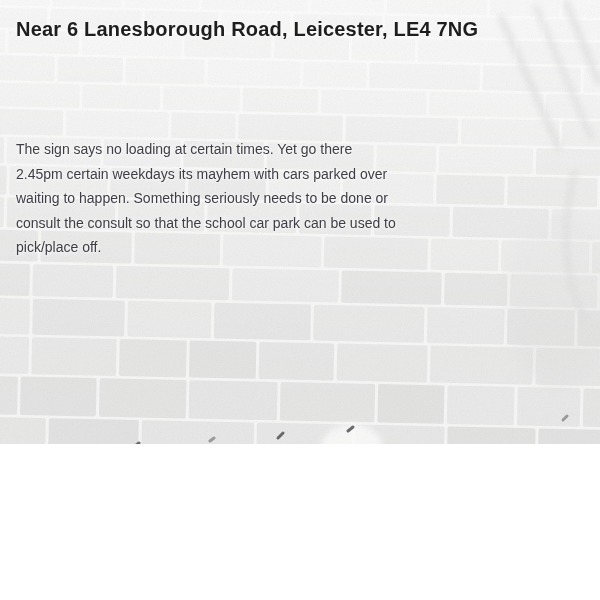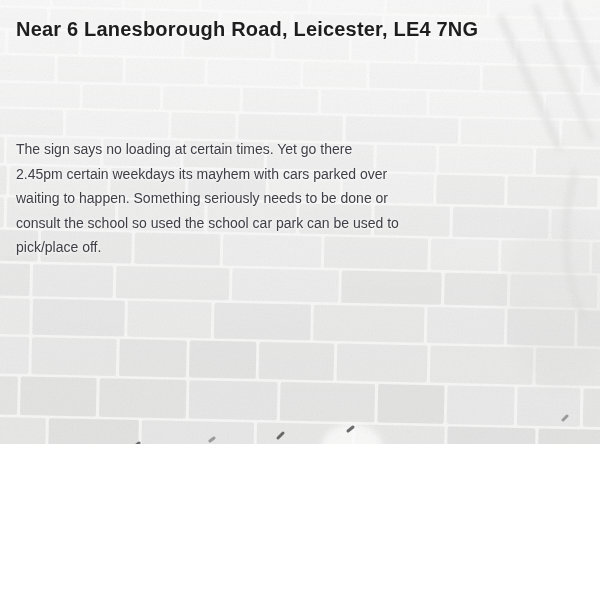--- a/index.html
+++ b/index.html
@@ -475,16 +475,16 @@
     </g>
 
     <rect width="600" height="600" filter="url(#grain)" opacity="0.55"></rect>
   </svg>
 
   <div class="location-title">Near 6 Lanesborough Road, Leicester, LE4 7NG</div>
   <div class="report-description" aria-label="The sign says no loading at certain times. Yet go there 2.45pm onwards weekdays its mayhem with cars parked over pavement and blocking junctions can't drive through. Kids lives in danger daily. Also the car sales place regularly parks fully on the pavements. It's impassable and an accident waiting to happen. Something seriously needs to be done or consult the school so that the school car park can be used to pick/drop off.">
       <div>The sign says no loading at certain times. Yet go there</div>
       <div>2.45pm certain weekdays its mayhem with cars parked over</div>
       <div>waiting to happen. Something seriously needs to be done or</div>
-      <div>consult the school so used the school car park can be used to</div>
+      <div>consult the consult so that the school car park can be used to</div>
       <div>pick/place off.</div>
     </div>
 </div>
 
 </body></html>

